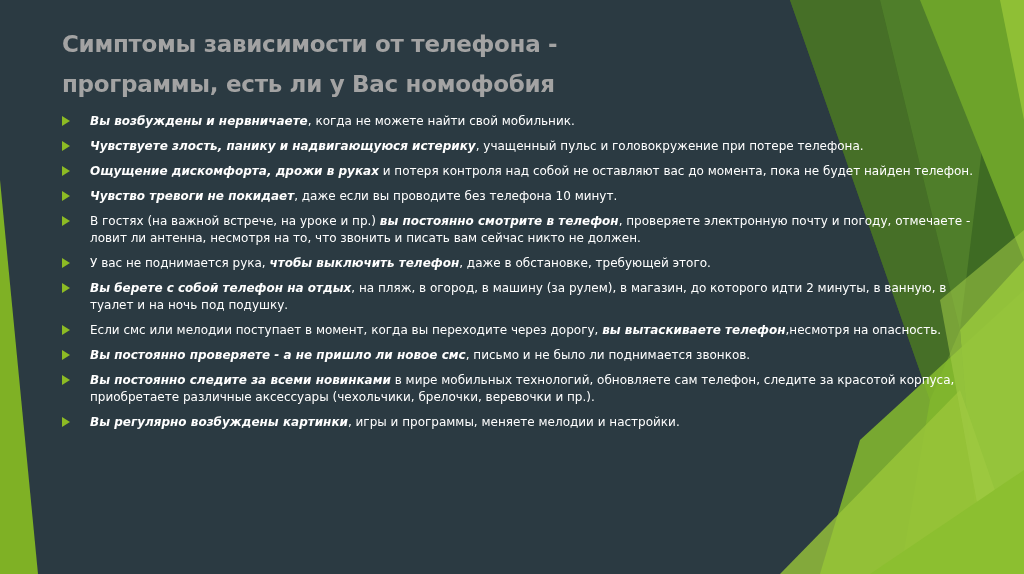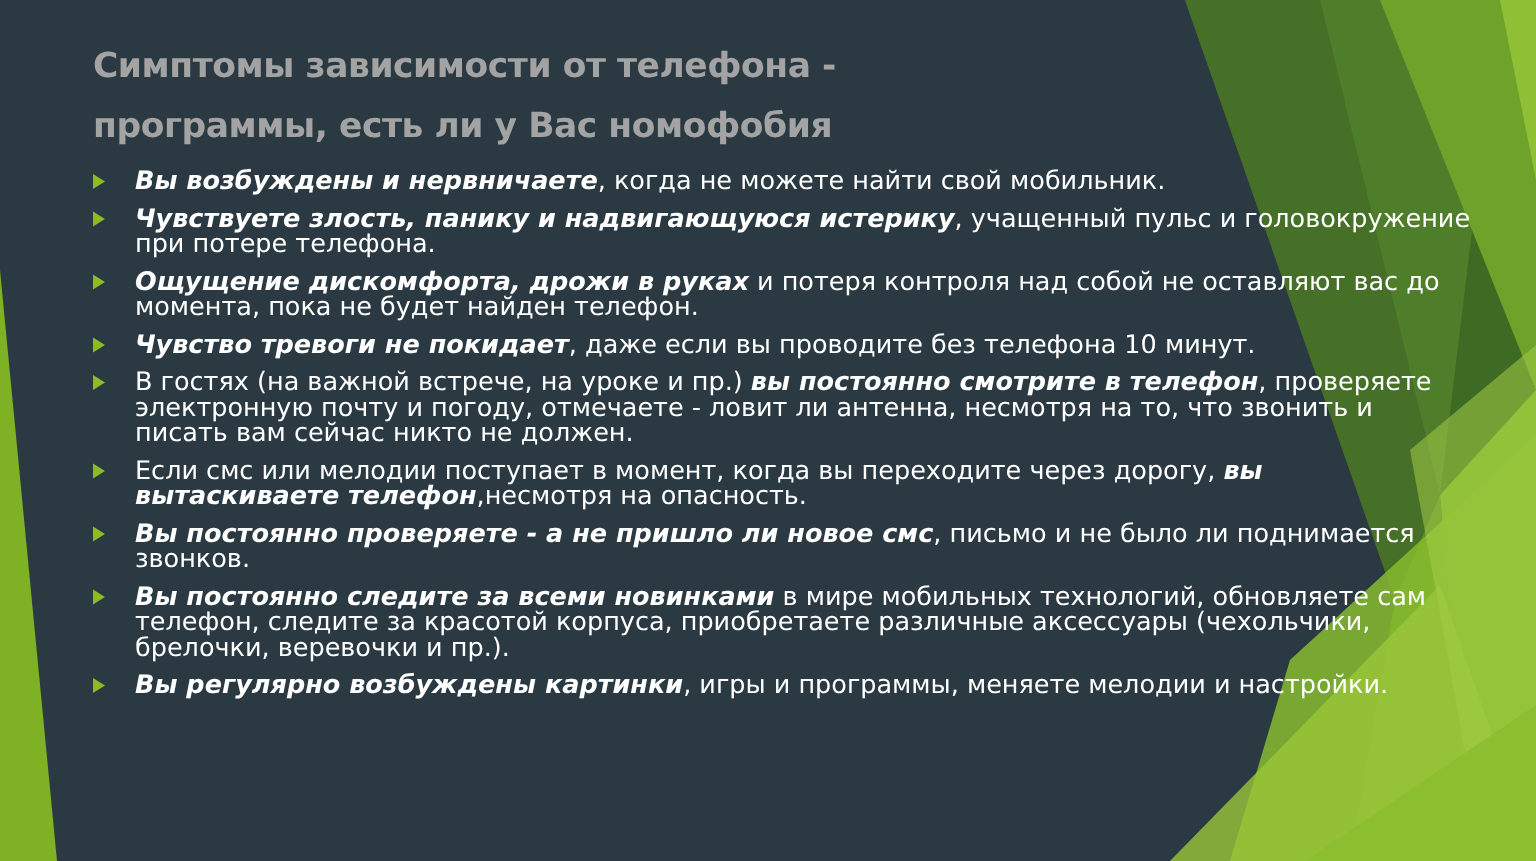--- a/index.html
+++ b/index.html
@@ -1,21 +1,21 @@
 <!DOCTYPE html>
 <html><head>
 <meta charset="utf-8">
 <style>
   html,body{margin:0;padding:0;}
   body{width:1024px;height:574px;overflow:hidden;background:#2b3a42;position:relative;font-family:"DejaVu Sans","Liberation Sans",sans-serif;}
   .bg{position:absolute;left:0;top:0;width:1024px;height:574px;z-index:0;}
   .slide{position:absolute;left:0;top:0;width:1024px;height:574px;z-index:1;}
   .title{position:absolute;left:62px;top:24px;width:700px;color:#a3a3a3;font-family:"DejaVu Sans","Liberation Sans",sans-serif;font-size:23px;line-height:40px;font-weight:bold;letter-spacing:-0.3px;}
   .list{position:absolute;left:62px;top:113px;width:920px;margin:0;padding:0;list-style:none;}
-  .item{position:relative;padding-left:28px;color:#ffffff;font-size:17px;line-height:17px;margin-bottom:8px;}
+  .item{position:relative;padding-left:28px;color:#ffffff;font-size:12px;line-height:17px;margin-bottom:8px;}
   .bullet{position:absolute;left:0;top:3px;width:0;height:0;border-top:5px solid transparent;border-bottom:5px solid transparent;border-left:8px solid #8dbb24;}
   .em{font-weight:bold;font-style:italic;}
 </style>
 </head>
 <body>
 
 <svg class="bg" viewBox="0 0 1024 574" preserveAspectRatio="none">
   <rect x="0" y="0" width="1024" height="574" fill="#2b3a42"></rect>
 
   <polygon points="0,180 0,574 38,574" fill="#7fb125"></polygon>
@@ -38,18 +38,20 @@
     <div>Симптомы зависимости от телефона -</div>
     <div>программы, есть ли у Вас номофобия</div>
   </div>
 
   <ul class="list" id="symptom-list">
       <li class="item"><span class="bullet"></span><span class="em">Вы возбуждены и нервничаете</span><span>, когда не можете найти свой мобильник.</span></li>
       <li class="item"><span class="bullet"></span><span class="em">Чувствуете злость, панику и надвигающуюся истерику</span><span>, учащенный пульс и головокружение при потере телефона.</span></li>
       <li class="item"><span class="bullet"></span><span class="em">Ощущение дискомфорта, дрожи в руках</span><span> и потеря контроля над собой не оставляют вас до момента, пока не будет найден телефон.</span></li>
       <li class="item"><span class="bullet"></span><span class="em">Чувство тревоги не покидает</span><span>, даже если вы проводите без телефона 10 минут.</span></li>
       <li class="item"><span class="bullet"></span><span>В гостях (на важной встрече, на уроке и пр.) </span><span class="em">вы постоянно смотрите в телефон</span><span>, проверяете электронную почту и погоду, отмечаете - ловит ли антенна, несмотря на то, что звонить и писать вам сейчас никто не должен.</span></li>
+      <li class="item"><span class="bullet"></span><span>У вас не поднимается рука, </span><span class="em">чтобы выключить телефон</span><span>, даже в обстановке, требующей этого.</span></li>
+      <li class="item"><span class="bullet"></span><span class="em">Вы берете с собой телефон на отдых</span><span>, на пляж, в огород, в машину (за рулем), в магазин, до которого идти 2 минуты, в ванную, в туалет и на ночь под подушку.</span></li>
       <li class="item"><span class="bullet"></span><span>Если смс или мелодии поступает в момент, когда вы переходите через дорогу, </span><span class="em">вы вытаскиваете телефон</span><span>,несмотря на опасность.</span></li>
       <li class="item"><span class="bullet"></span><span class="em">Вы постоянно проверяете - а не пришло ли новое смс</span><span>, письмо и не было ли поднимается звонков.</span></li>
       <li class="item"><span class="bullet"></span><span class="em">Вы постоянно следите за всеми новинками</span><span> в мире мобильных технологий, обновляете сам телефон, следите за красотой корпуса, приобретаете различные аксессуары (чехольчики, брелочки, веревочки и пр.).</span></li>
       <li class="item"><span class="bullet"></span><span class="em">Вы регулярно возбуждены картинки</span><span>, игры и программы, меняете мелодии и настройки.</span></li>
     </ul>
 </div>
 
 </body></html>

